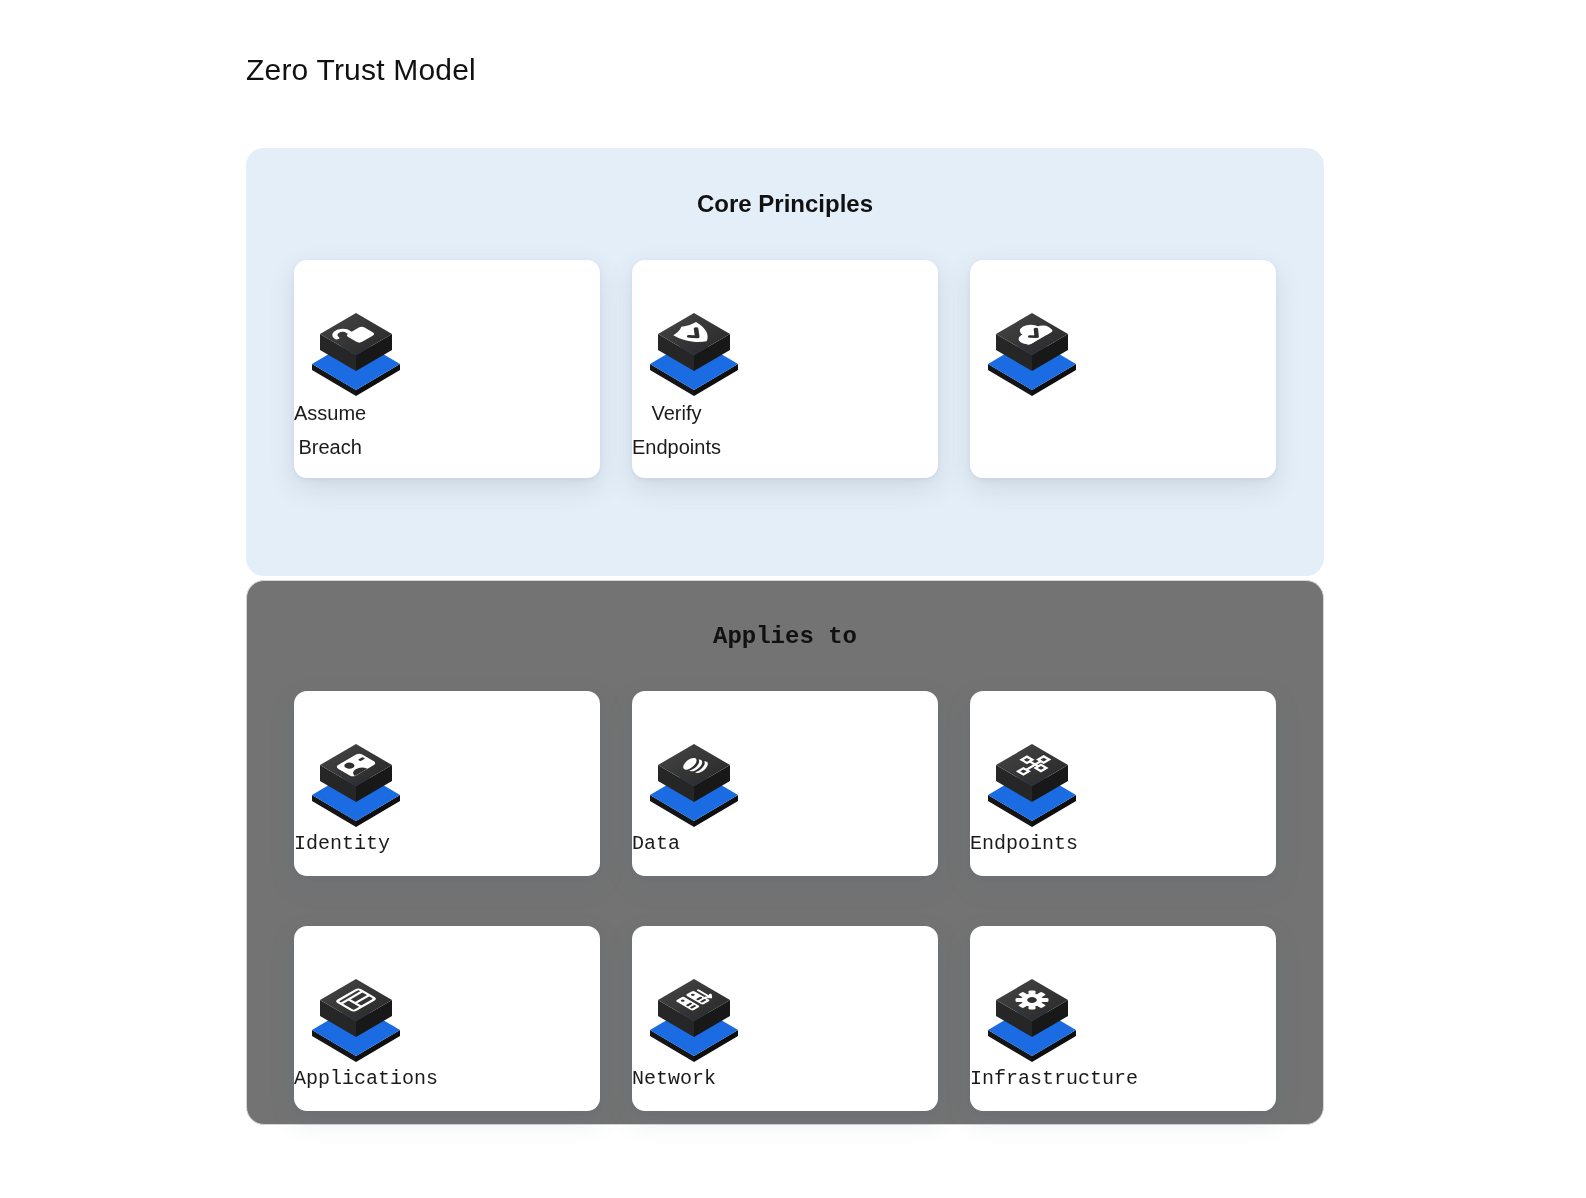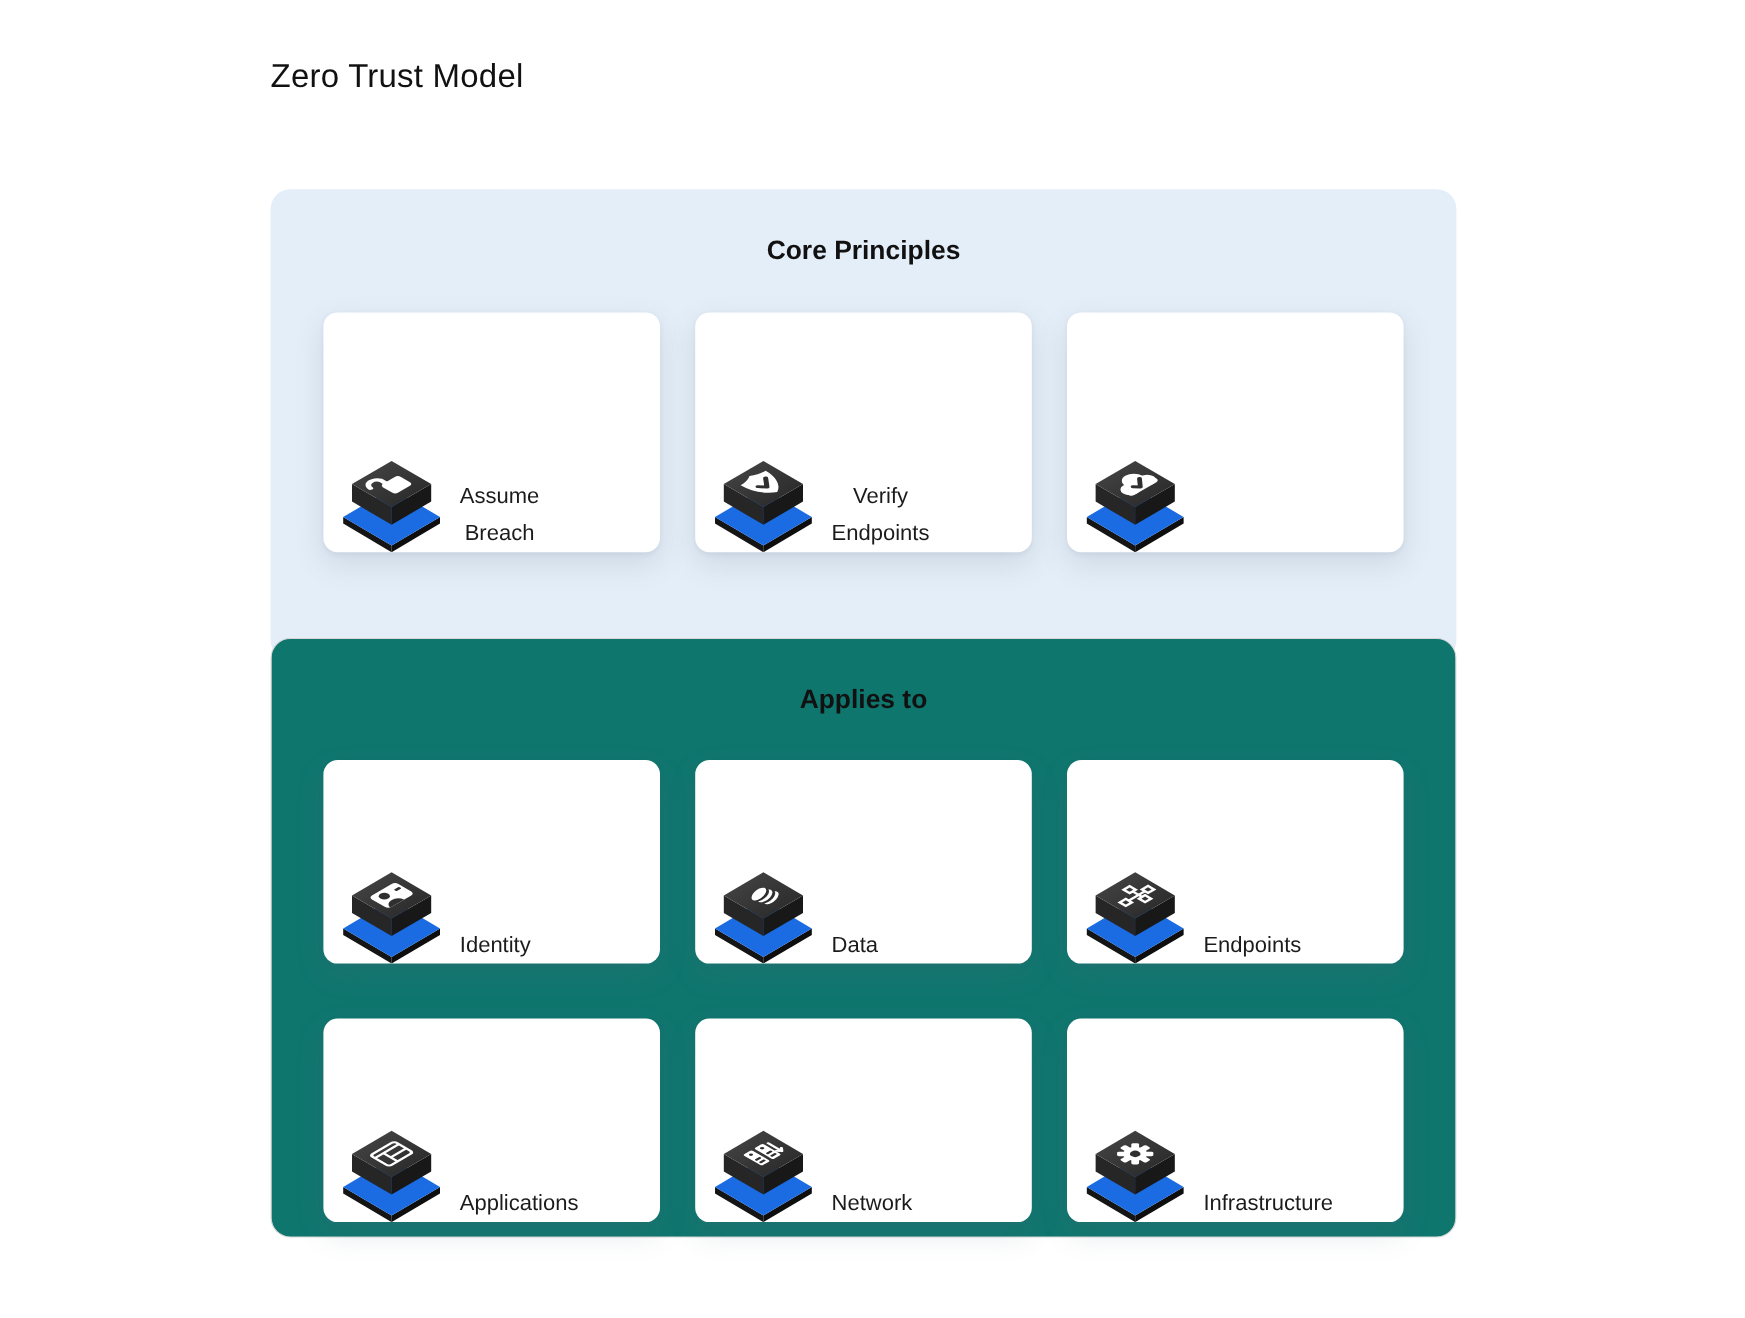--- a/index.html
+++ b/index.html
@@ -9,37 +9,37 @@
   }
   .page-title{
     position:absolute;top:52px;left:246px;width:1078px;
     text-align:left;font-size:30px;font-weight:500;letter-spacing:.2px;color:#111;
     line-height:36px;
   }
   .panel{
     position:absolute;left:246px;width:1078px;border-radius:18px;box-sizing:border-box;
   }
   .panel-core{
-    top:148px;height:428px;background:#e4eef8;padding-top:40px;margin-top:24px;
+    top:148px;height:428px;background:#e4eef8;padding-top:40px;
   }
   .panel-applies{
-    top:580px;height:545px;background:#0f766e;border:1px solid #d6d6d6;padding-top:40px;
+    top:580px;height:545px;background:#737373;border:1px solid #d6d6d6;padding-top:40px;font-family:Liberation Mono, monospace;
   }
   .panel-heading{
     text-align:center;font-size:24px;font-weight:700;color:#111;line-height:32px;
   }
   .card-grid{
     display:grid;grid-template-columns:repeat(3,306px);column-gap:32px;justify-content:center;
   }
   .panel-core .card-grid{margin-top:40px;}
   .panel-applies .card-grid{margin-top:38px;row-gap:50px;}
   .card{
-    background:#ffffff;border-radius:13px;display:flex;flex-direction:row;align-items:flex-end;
+    background:#ffffff;border-radius:13px;display:flex;flex-direction:column;align-items:flex-start;
     box-shadow:0 10px 26px rgba(90,105,125,.16), 0 2px 5px rgba(90,105,125,.08);
-    padding-top:26px;box-sizing:border-box;
+    padding-top:40px;box-sizing:border-box;
   }
   .card-core{height:218px;}
   .card-applies{height:185px;}
   .iso-icon{width:124px;height:96px;display:block;flex:0 0 auto;}
   .card-label{
     margin-top:0;text-align:center;font-size:20px;font-weight:400;color:#1b1b1b;line-height:34px;
   }
 </style>
 </head>
 <body>

